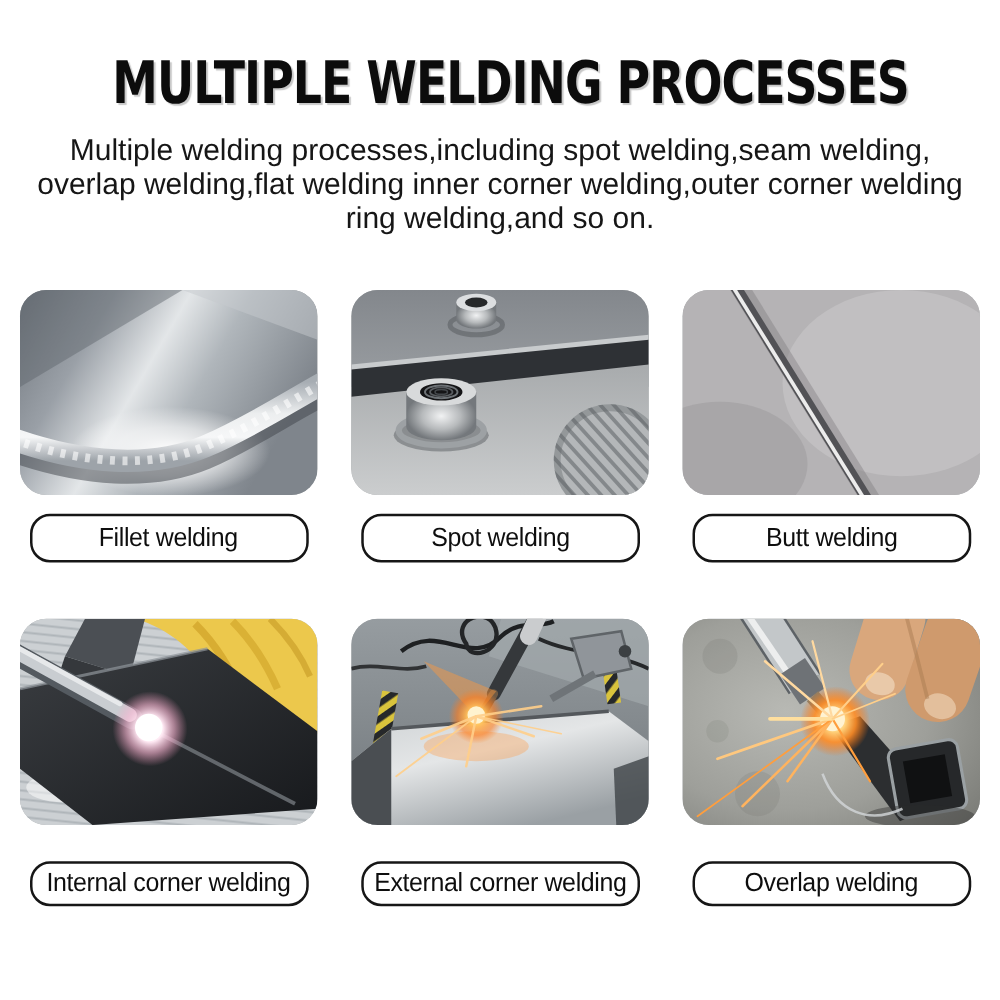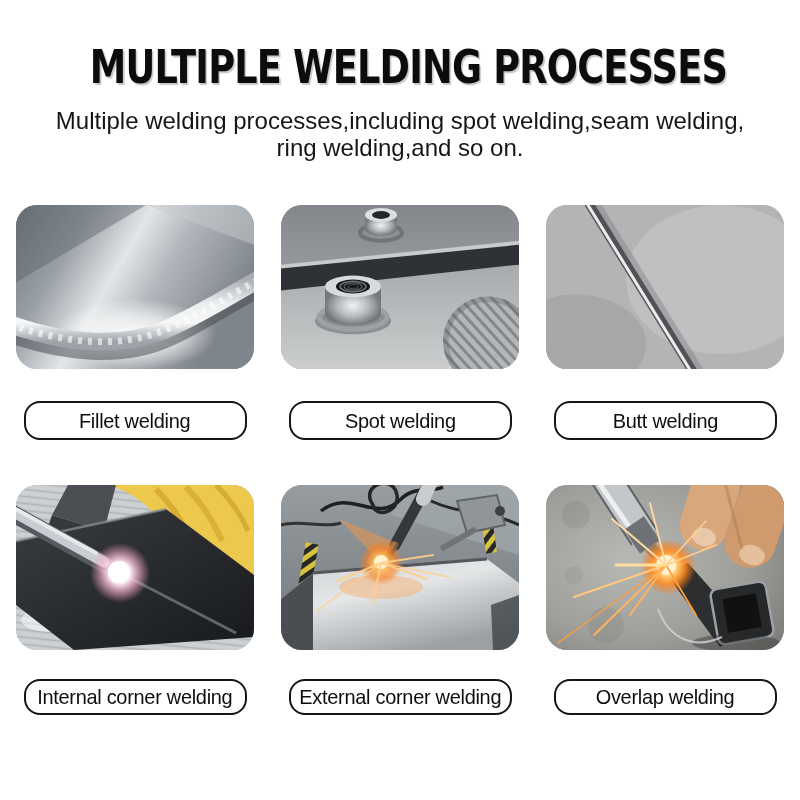--- a/index.html
+++ b/index.html
@@ -27,38 +27,39 @@
     display:grid;grid-template-columns:repeat(3,238px);
     column-gap:27px;row-gap:45px;
   }
   .cell{display:flex;flex-direction:column;align-items:center;}
   .photo{
     width:238px;height:164px;border-radius:21px;overflow:hidden;
     position:relative;background:#a9acae;
   }
   .photo svg{display:block;width:100%;height:100%;}
   .label-btn{
-    margin-top:32px;width:223px;height:39px;box-sizing:border-box;
+    margin-top:15px;width:223px;height:39px;box-sizing:border-box;
     border:2px solid #161616;border-radius:16px;background:#ffffff;
     display:flex;align-items:center;justify-content:center;
     font-size:21px;color:#0e0e0e;cursor:pointer;padding:0;
   }
   .label-btn .lbl{display:inline-block;white-space:nowrap;letter-spacing:-0.3px;transform:scaleX(0.95);}
   .row2 .photo{height:165px;}
   .row2 .label-btn{margin-top:29px;height:36px;}
 </style>
 </head>
 <body>
 
 <div class="canvas">
 
   <div class="header">
     <div class="title">MULTIPLE WELDING PROCESSES</div>
     <div class="subtitle">
       <div>Multiple welding processes,including spot welding,seam welding,</div>
+      <div>overlap welding,flat welding inner corner welding,outer corner welding</div>
       <div>ring welding,and so on.</div>
     </div>
   </div>
 
   <div class="grid">
 
     <div class="cell row1">
       <div class="photo" aria-label="Close-up of a fillet weld seam running across a stainless steel sheet">
         <svg viewBox="0 0 238 165" preserveAspectRatio="none">
           <defs>

